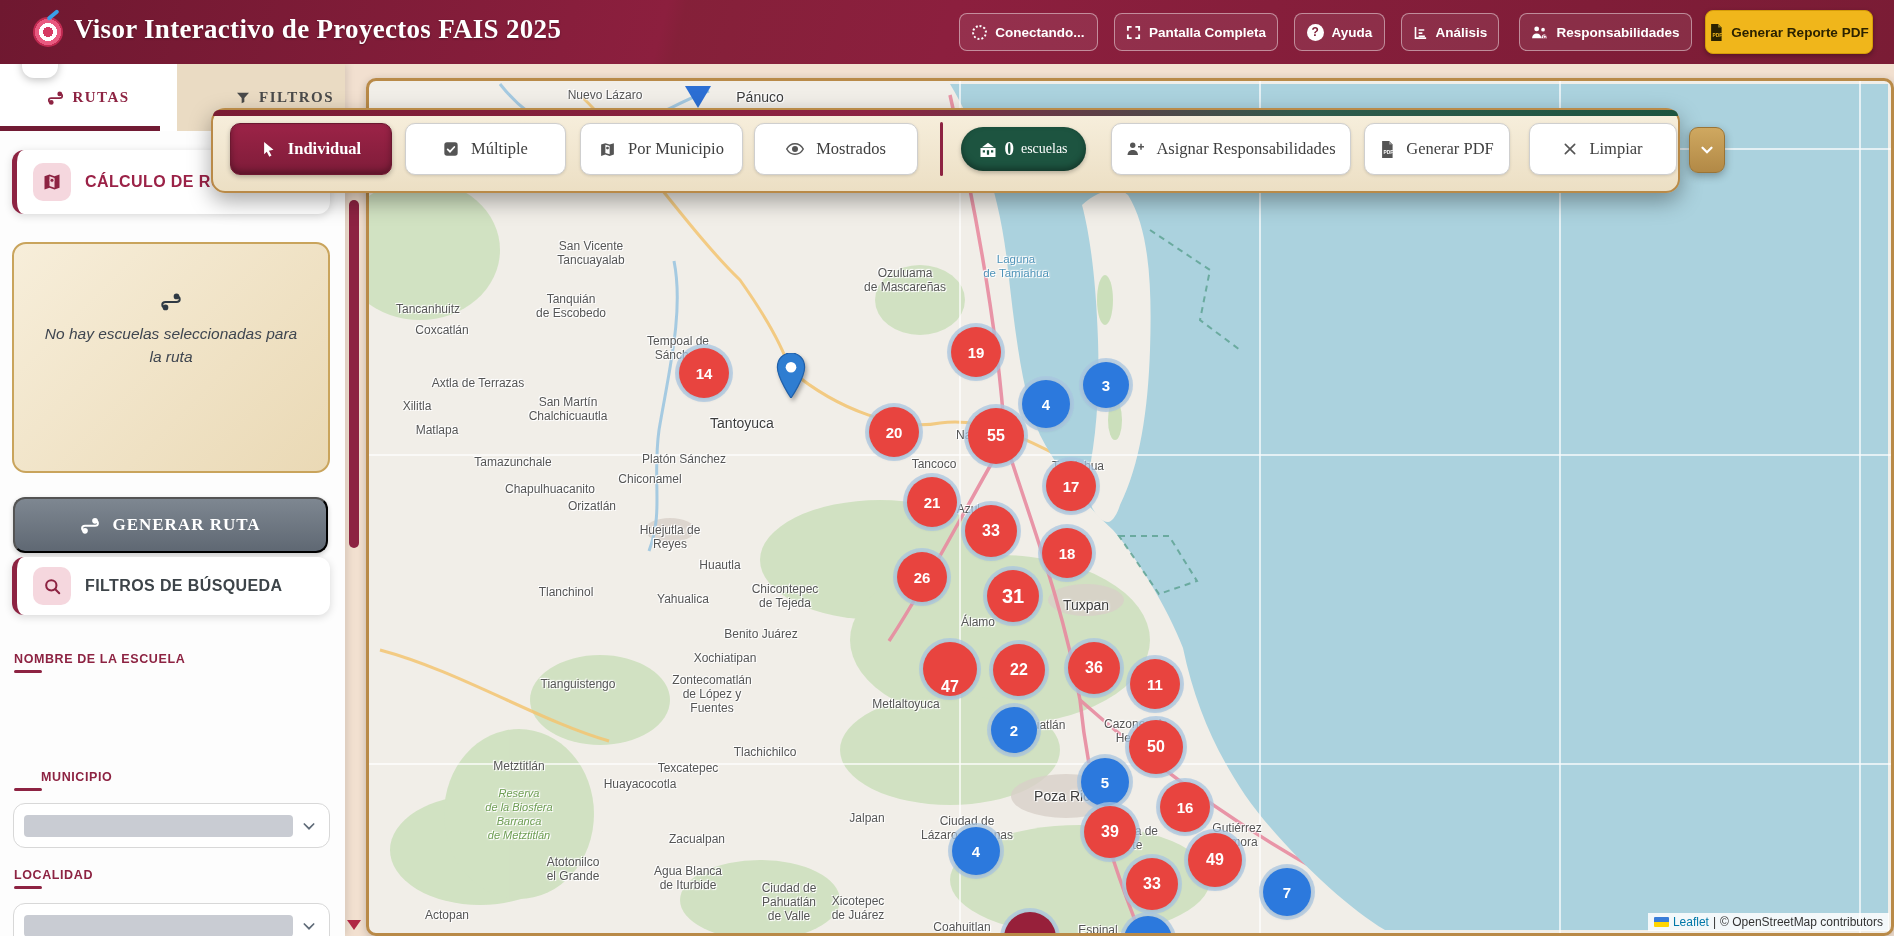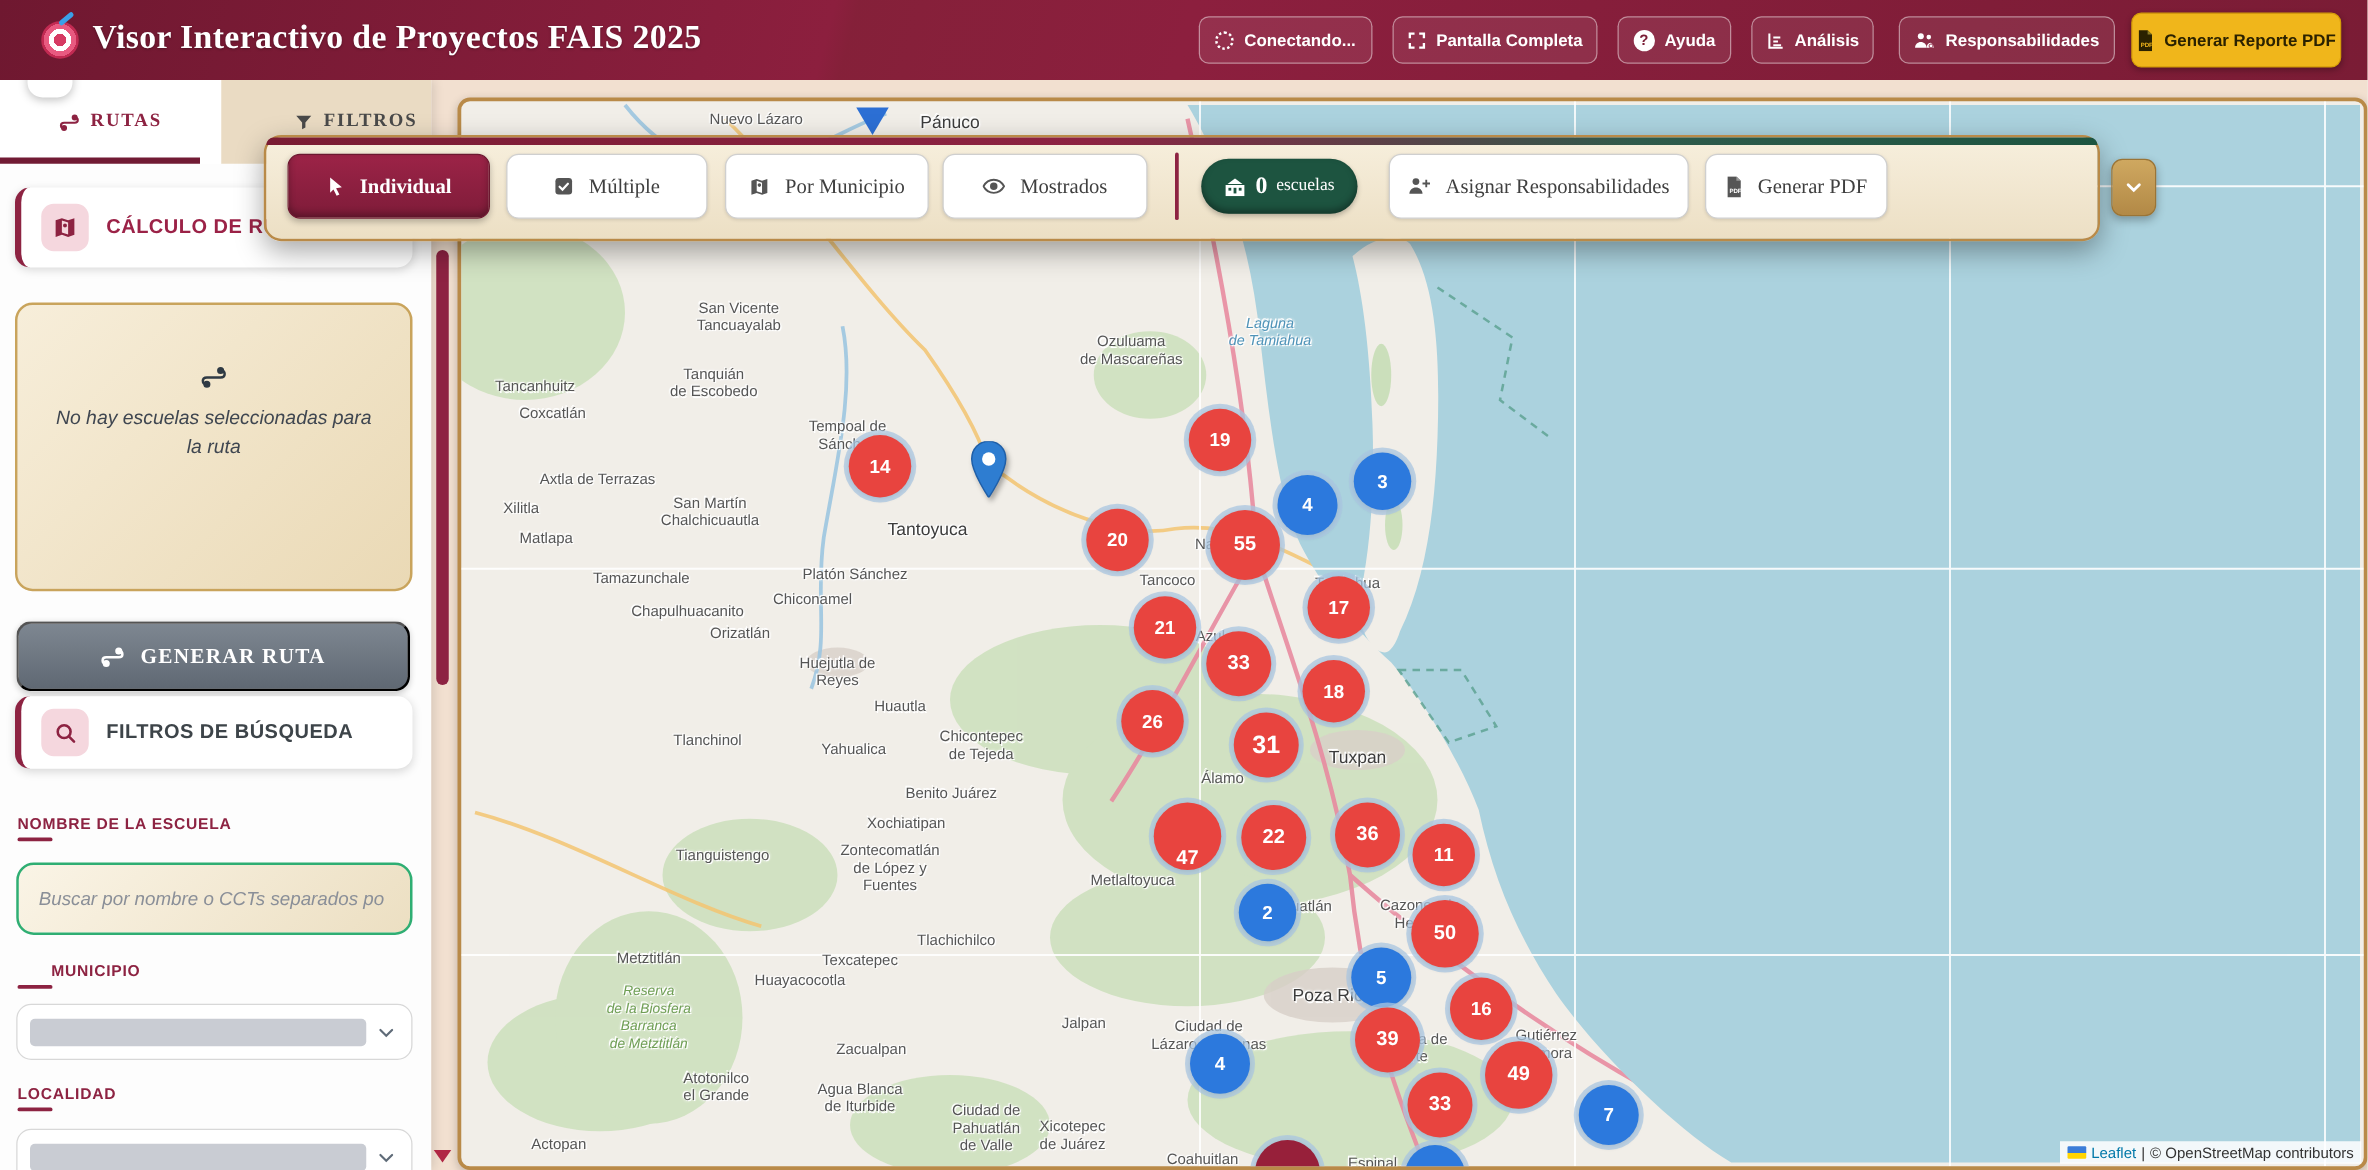--- a/index.html
+++ b/index.html
@@ -70,21 +70,21 @@
   .scroll-arrow{position:absolute;left:347px;top:920px;width:0;height:0;border-left:7px solid transparent;
     border-right:7px solid transparent;border-top:10px solid #b02744;z-index:12;}
 
   
   .map{position:absolute;left:366px;top:78px;width:1528px;height:858px;border:3px solid var(--tan);
     border-radius:10px;background:var(--land);overflow:hidden;z-index:5;box-shadow:0 2px 8px rgba(0,0,0,.2);}
   .map-inner{position:absolute;inset:0;}
   .map-label{position:absolute;transform:translate(-50%,-50%);font-size:12px;color:#555;white-space:pre-line;
     text-align:center;line-height:14px;text-shadow:0 0 3px #fff,0 0 3px #fff,1px 1px 0 #fff,-1px -1px 0 #fff;z-index:3;}
   .map-label.city{font-size:14px;color:#3c3c3c;}
-  .map-label.water{font-style:italic;color:#4f93b8;font-size:11.5px;}
+  .map-label.water{color:#4f93b8;font-size:11.5px;}
   .map-label.reserve{font-style:italic;color:#6f9e55;font-size:11px;}
   .cluster{position:absolute;border-radius:50%;display:flex;align-items:center;justify-content:center;
     color:#fff;font-weight:bold;z-index:6;cursor:pointer;
     box-shadow:0 0 0 4px rgba(170,198,224,.75),0 1px 4px rgba(0,0,0,.35);}
   .c-r{background:var(--cluster-red);}
   .c-b{background:var(--cluster-blue);}
   .c-d{background:var(--cluster-darkred);}
   .map-pin{position:absolute;z-index:7;filter:drop-shadow(2px 3px 2px rgba(0,0,0,.3));}
   .map-triangle{position:absolute;z-index:6;width:0;height:0;border-left:13px solid transparent;
     border-right:13px solid transparent;border-top:22px solid #2c6fd4;}
@@ -458,21 +458,20 @@
     <span class="chip">
       <svg width="19" height="19" viewBox="0 0 24 24" fill="none" stroke="#8d2342" stroke-width="2.6">
           <circle cx="10.5" cy="10.5" r="6.5"></circle>
           <path d="m15.5 15.5 5 5" stroke-linecap="round"></path>
         </svg>
     </span>
     <span style="color:#3d4449;">FILTROS DE BÚSQUEDA</span>
   </div>
 
   <div class="field-label lbl-school">NOMBRE DE LA ESCUELA</div>
-  <input class="search-input" type="text" placeholder="Buscar por nombre o CCTs separados po" style="">
 
   <div class="field-label lbl-mun">MUNICIPIO</div>
   <div class="select sel-mun">
     <span class="skel"></span>
     <svg class="chev" width="16" height="16" viewBox="0 0 24 24" fill="none" stroke="currentColor" stroke-width="2.6" stroke-linecap="round">
         <path d="m5 9 7 7 7-7"></path>
       </svg>
   </div>
 
   <div class="field-label lbl-loc">LOCALIDAD</div>
@@ -546,19 +545,25 @@
     <span>Asignar Responsabilidades</span>
   </button>
   <button class="tbtn" style="left:1151px;width:146px;">
     <svg width="14" height="17" viewBox="0 0 20 24">
         <path fill="#555" d="M3 0h10l5 5v19H3Z"></path>
         <path fill="#999" d="M13 0l5 5h-5Z"></path>
         <text x="5" y="19" font-size="7" font-weight="bold" fill="#fff" font-family="Liberation Sans,sans-serif">PDF</text>
       </svg>
     <span>Generar PDF</span>
   </button>
+  <button class="tbtn" style="left:1316px;width:148px;">
+    <svg width="14" height="14" viewBox="0 0 24 24" fill="none" stroke="#555" stroke-width="2.8" stroke-linecap="round">
+        <path d="M4 4 20 20 M20 4 4 20"></path>
+      </svg>
+    <span>Limpiar</span>
+  </button>
 </div>
 
 <div class="toolbar-chevron">
   <svg width="18" height="18" viewBox="0 0 24 24" fill="none" stroke="#fff" stroke-width="3" stroke-linecap="round">
       <path d="m6 9 6 6 6-6"></path>
     </svg>
 </div>
 
 </body></html>

